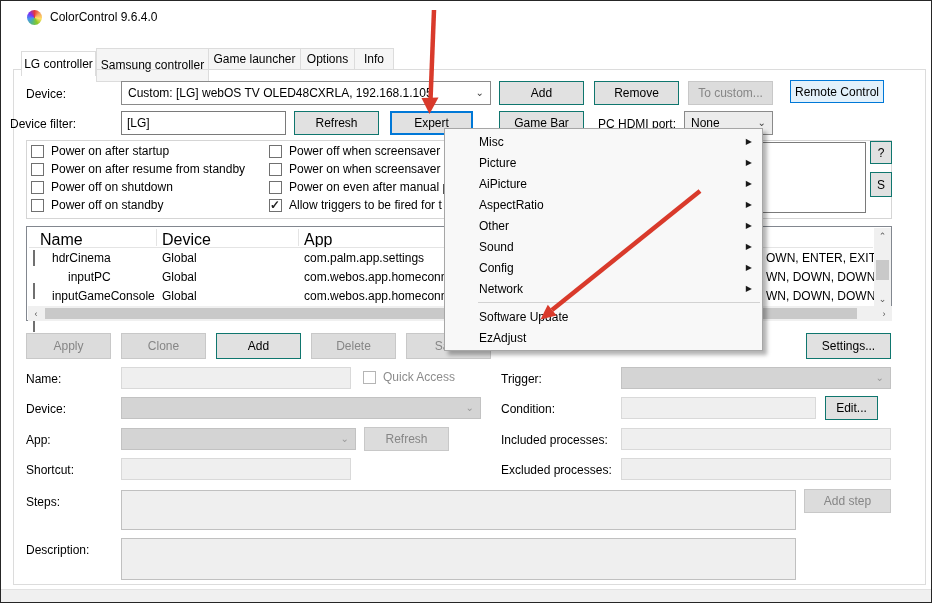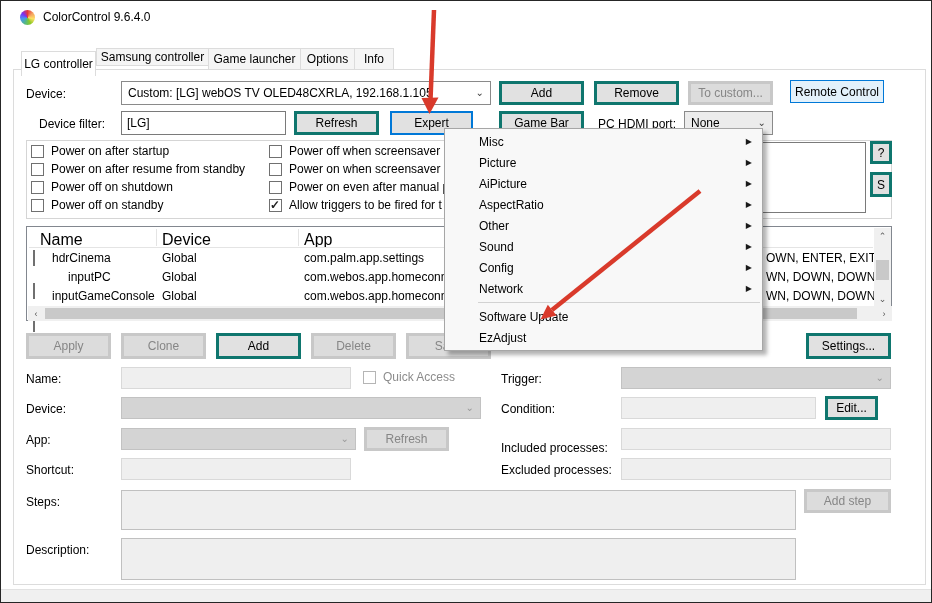--- a/index.html
+++ b/index.html
@@ -2,21 +2,21 @@
 <html><head>
 <meta charset="utf-8">
 <style>
   html,body{margin:0;padding:0;background:#888;}
   .window{position:relative;width:932px;height:603px;background:#ffffff;
     border:1px solid #262626;box-sizing:border-box;overflow:hidden;
     font-family:"Liberation Sans",sans-serif;font-size:12px;color:#000;}
   .abs{position:absolute;}
   .lbl{position:absolute;white-space:nowrap;line-height:14px;}
   .btn{position:absolute;display:flex;align-items:center;justify-content:center;
-    background:#e1e1e1;border:3px solid #0f766e;box-sizing:border-box;white-space:nowrap;cursor:default;}
+    background:#e1e1e1;border:1px solid #0f766e;box-sizing:border-box;white-space:nowrap;cursor:default;}
   .btn.dis{background:#dcdcdc;border-color:#c8c8c8;color:#868686;}
   .btn.focus-blue{border:2px solid #0078d7;}
   .btn.toggled{background:#e3f1fb;border:1px solid #0078d7;}
   .input{position:absolute;box-sizing:border-box;background:#fff;border:1px solid #7a7a7a;
     display:flex;align-items:center;padding:0 5px;white-space:nowrap;overflow:hidden;}
   .input.soft{background:#efefef;border-color:#d9d9d9;}
   .input.area{background:#efefef;border-color:#c0c0c0;}
   .combo{position:absolute;box-sizing:border-box;display:flex;align-items:center;
     padding:0 6px;white-space:nowrap;overflow:hidden;background:#fff;border:1px solid #8a8a8a;}
   .combo .chev{margin-left:auto;font-size:10px;color:#404040;line-height:10px;}
@@ -46,39 +46,39 @@
   .msep{height:1px;background:#d2d2d2;margin:3px 2px 3px 33px;}
   .tab{position:absolute;display:flex;align-items:center;justify-content:center;
     box-sizing:border-box;white-space:nowrap;}
   .tab.active{background:#fff;border:1px solid #dcdcdc;border-bottom:none;z-index:2;}
   .tab.inactive{background:#f5f5f5;border:1px solid #dcdcdc;}
   .panel{position:absolute;left:12px;top:68px;width:913px;height:516px;
     border:1px solid #dcdcdc;box-sizing:border-box;}
   .statusbar{position:absolute;left:0;top:588px;width:930px;height:14px;background:#f0f0f0;
     border-top:1px solid #e2e2e2;}
   .titlebar{position:absolute;left:0;top:0;width:100%;height:32px;background:#fff;
-    display:flex;align-items:center;padding-left:19px;box-sizing:border-box;gap:8px;}
+    display:flex;align-items:center;padding-left:26px;box-sizing:border-box;gap:8px;}
   .appicon{width:15px;height:15px;border-radius:50%;
     background:conic-gradient(#e5383b,#f4a261,#ffe066,#8ac926,#52b788,#4895ef,#7b2ff7,#e5383b);}
   svg.arrows{position:absolute;left:0;top:0;z-index:90;pointer-events:none;}
 </style>
 </head>
 <body>
 
 <div class="window">
 
   <div class="titlebar">
     <span class="appicon"></span>
     <span>ColorControl 9.6.4.0</span>
   </div>
 
   <div class="tab active" style="left:20px;top:44px;width:75px;height:25px;margin-top:6px;">
       <span>LG controller</span>
     </div>
-  <div class="tab inactive" style="left:95px;top:47px;width:113px;height:18px;">
+  <div class="tab inactive" style="left:95px;top:47px;width:113px;height:34px;">
       <span>Samsung controller</span>
     </div>
   <div class="tab inactive" style="left:207px;top:47px;width:93px;height:22px;">
       <span>Game launcher</span>
     </div>
   <div class="tab inactive" style="left:299px;top:47px;width:55px;height:22px;">
       <span>Options</span>
     </div>
   <div class="tab inactive" style="left:353px;top:47px;width:40px;height:22px;">
       <span>Info</span>
@@ -89,21 +89,21 @@
   <div class="lbl" style="left:25px;top:86px;">Device:</div>
   <div class="combo" style="left:120px;top:80px;width:370px;height:24px;">
     <span>Custom: [LG] webOS TV OLED48CXRLA, 192.168.1.105</span>
     <span class="chev">⌄</span>
   </div>
   <div class="btn" style="left:498px;top:80px;width:85px;height:24px;">Add</div>
   <div class="btn" style="left:593px;top:80px;width:85px;height:24px;">Remove</div>
   <div class="btn dis" style="left:687px;top:80px;width:85px;height:24px;">To custom...</div>
   <div class="btn toggled" style="left:789px;top:79px;width:94px;height:23px;">Remote Control</div>
 
-  <div class="lbl" style="left:38px;top:116px;">Device filter:</div>
+  <div class="lbl" style="left:9px;top:116px;">Device filter:</div>
   <div class="input" style="left:120px;top:110px;width:165px;height:24px;">[LG]</div>
   <div class="btn" style="left:293px;top:110px;width:85px;height:24px;">Refresh</div>
   <div class="btn focus-blue" style="left:389px;top:110px;width:83px;height:24px;">Expert</div>
   <div class="btn" style="left:498px;top:110px;width:85px;height:24px;">Game Bar</div>
   <div class="lbl" style="left:597px;top:116px;">PC HDMI port:</div>
   <div class="combo gray" style="left:683px;top:110px;width:89px;height:24px;">
     <span>None</span>
     <span class="chev">⌄</span>
   </div>
 
@@ -230,21 +230,21 @@
   <div class="lbl" style="left:500px;top:371px;">Trigger:</div>
   <div class="combo dis" style="left:620px;top:366px;width:270px;height:22px;">
     <span></span>
     <span class="chev">⌄</span>
   </div>
 
   <div class="lbl" style="left:500px;top:401px;">Condition:</div>
   <div class="input soft" style="left:620px;top:396px;width:195px;height:22px;"></div>
   <div class="btn" style="left:824px;top:395px;width:53px;height:24px;">Edit...</div>
 
-  <div class="lbl" style="left:500px;top:432px;margin-top:8px;">Included processes:</div>
+  <div class="lbl" style="left:500px;top:432px;">Included processes:</div>
   <div class="input soft" style="left:620px;top:427px;width:270px;height:22px;"></div>
 
   <div class="lbl" style="left:500px;top:462px;">Excluded processes:</div>
   <div class="input soft" style="left:620px;top:457px;width:270px;height:22px;"></div>
 
   <div class="statusbar"></div>
 
   <div class="menu">
     <div class="mi">
         <span>Misc</span>

